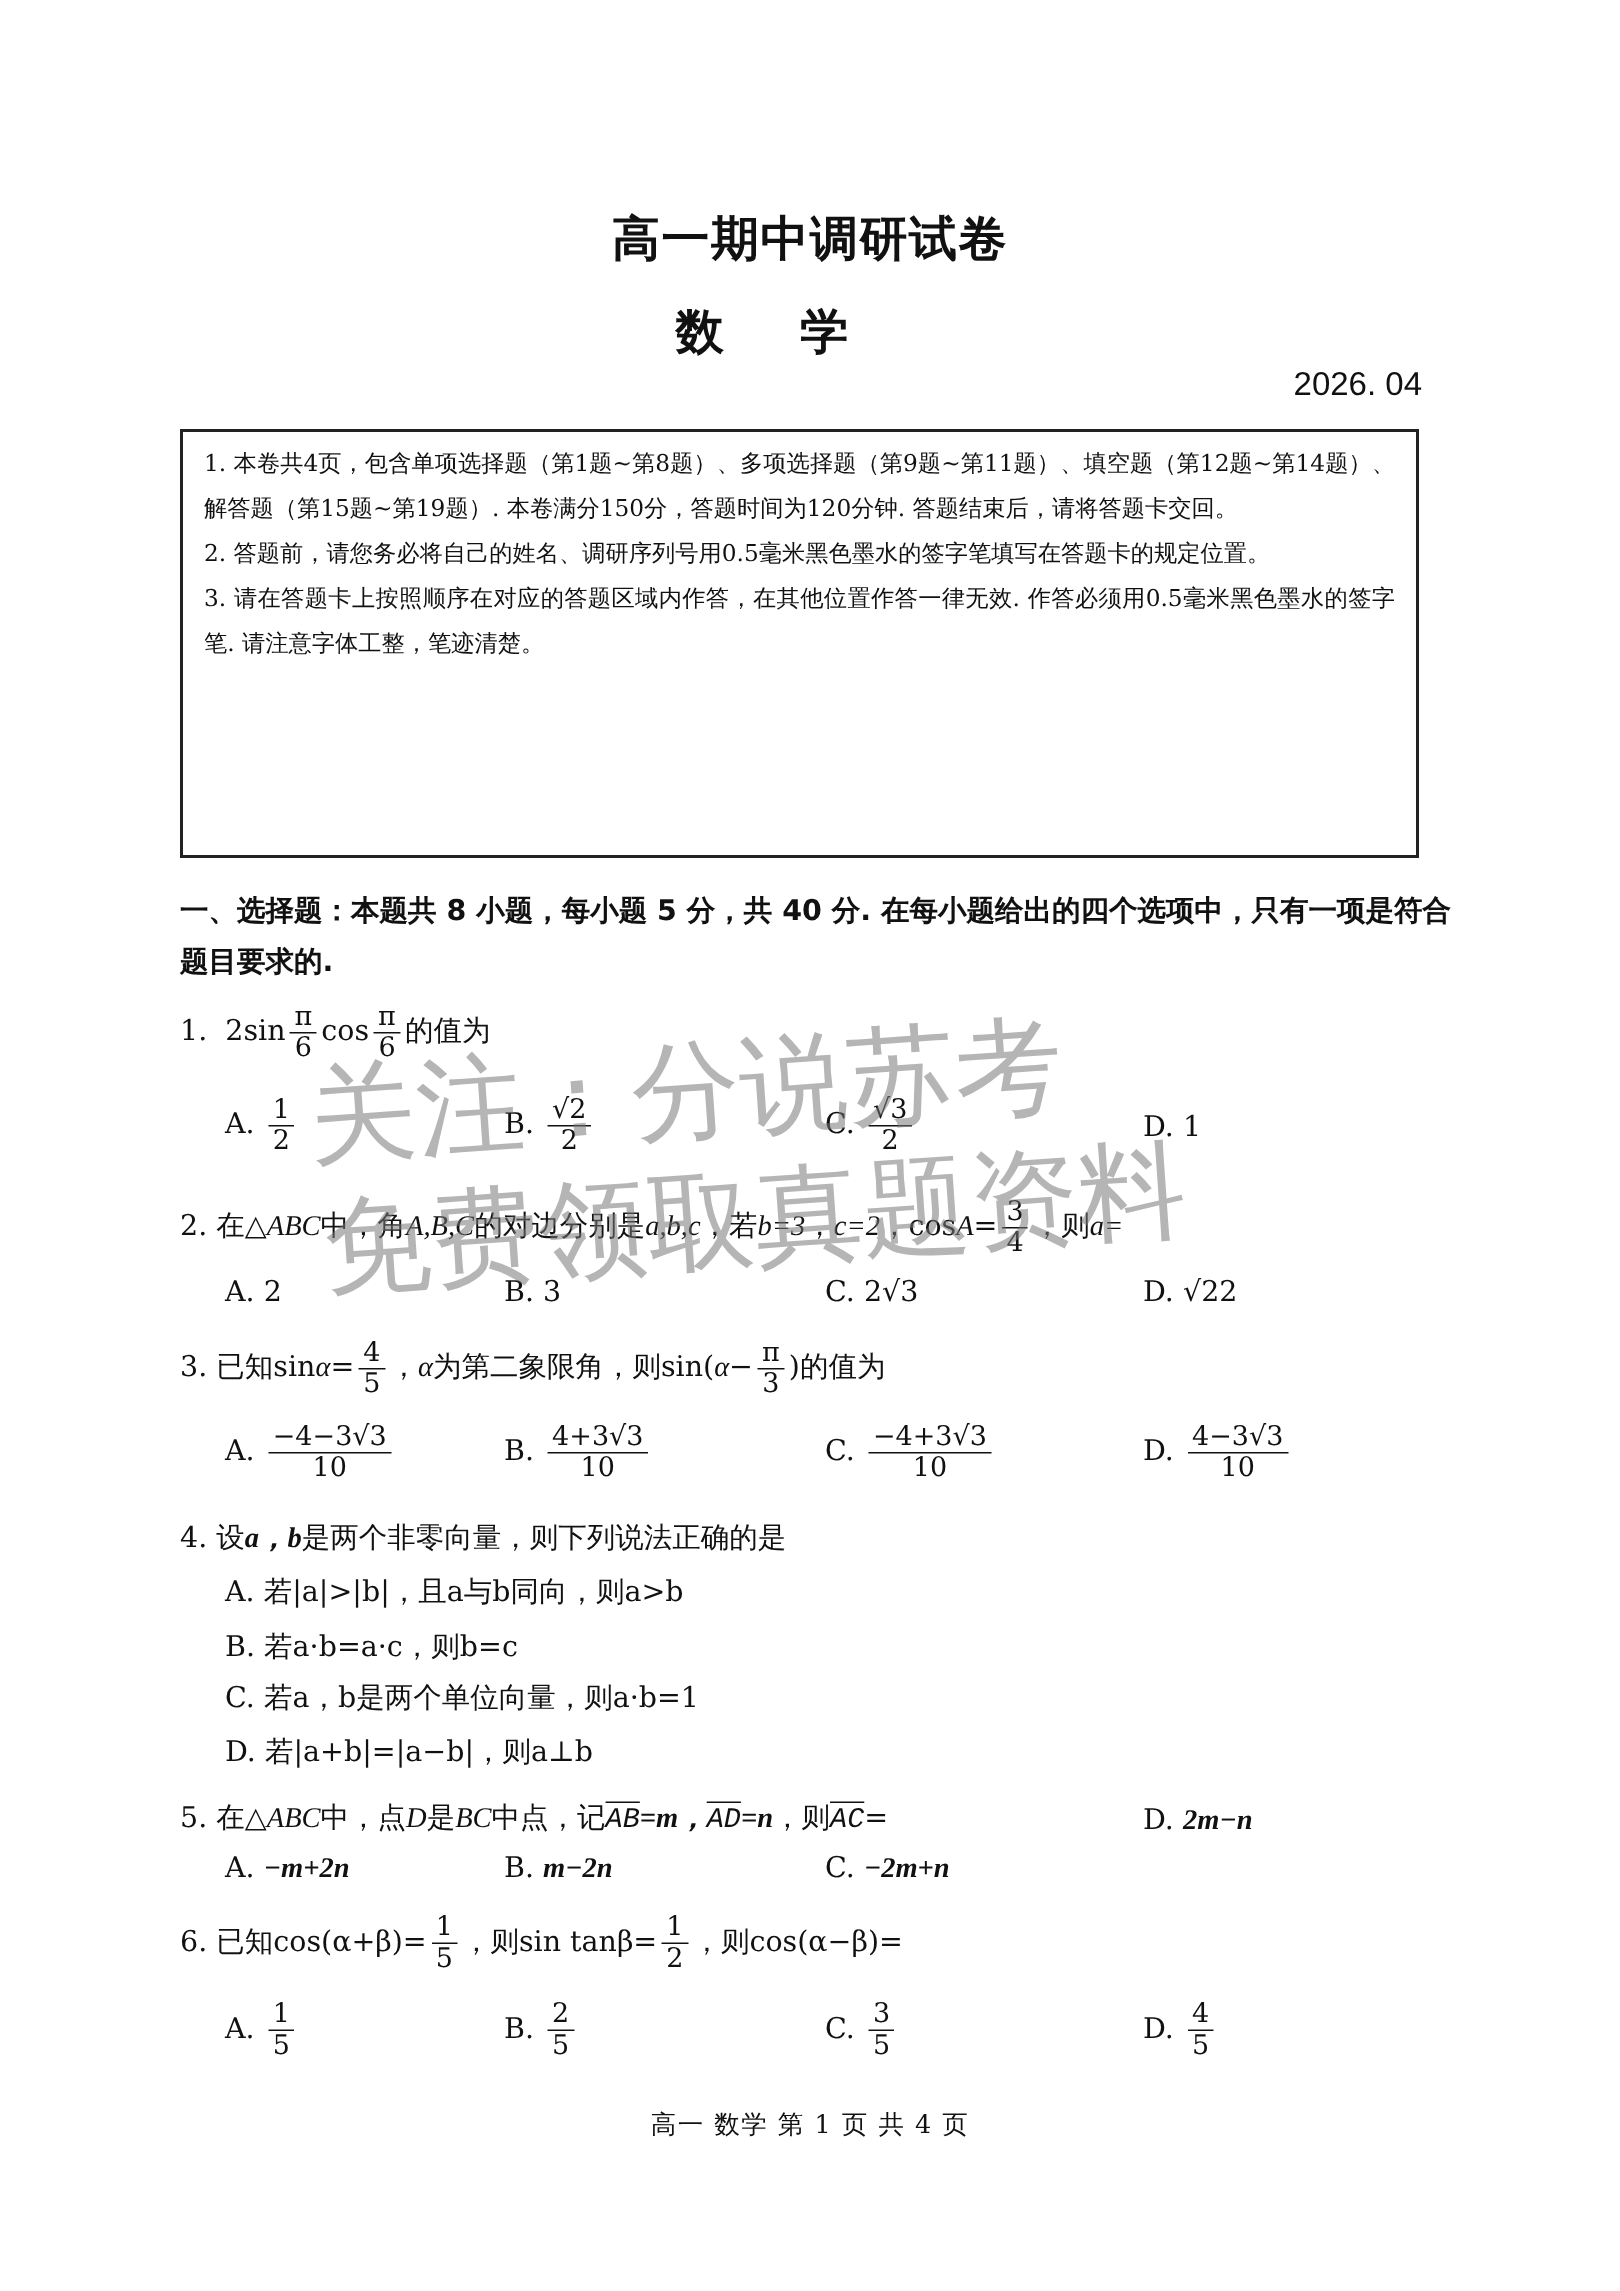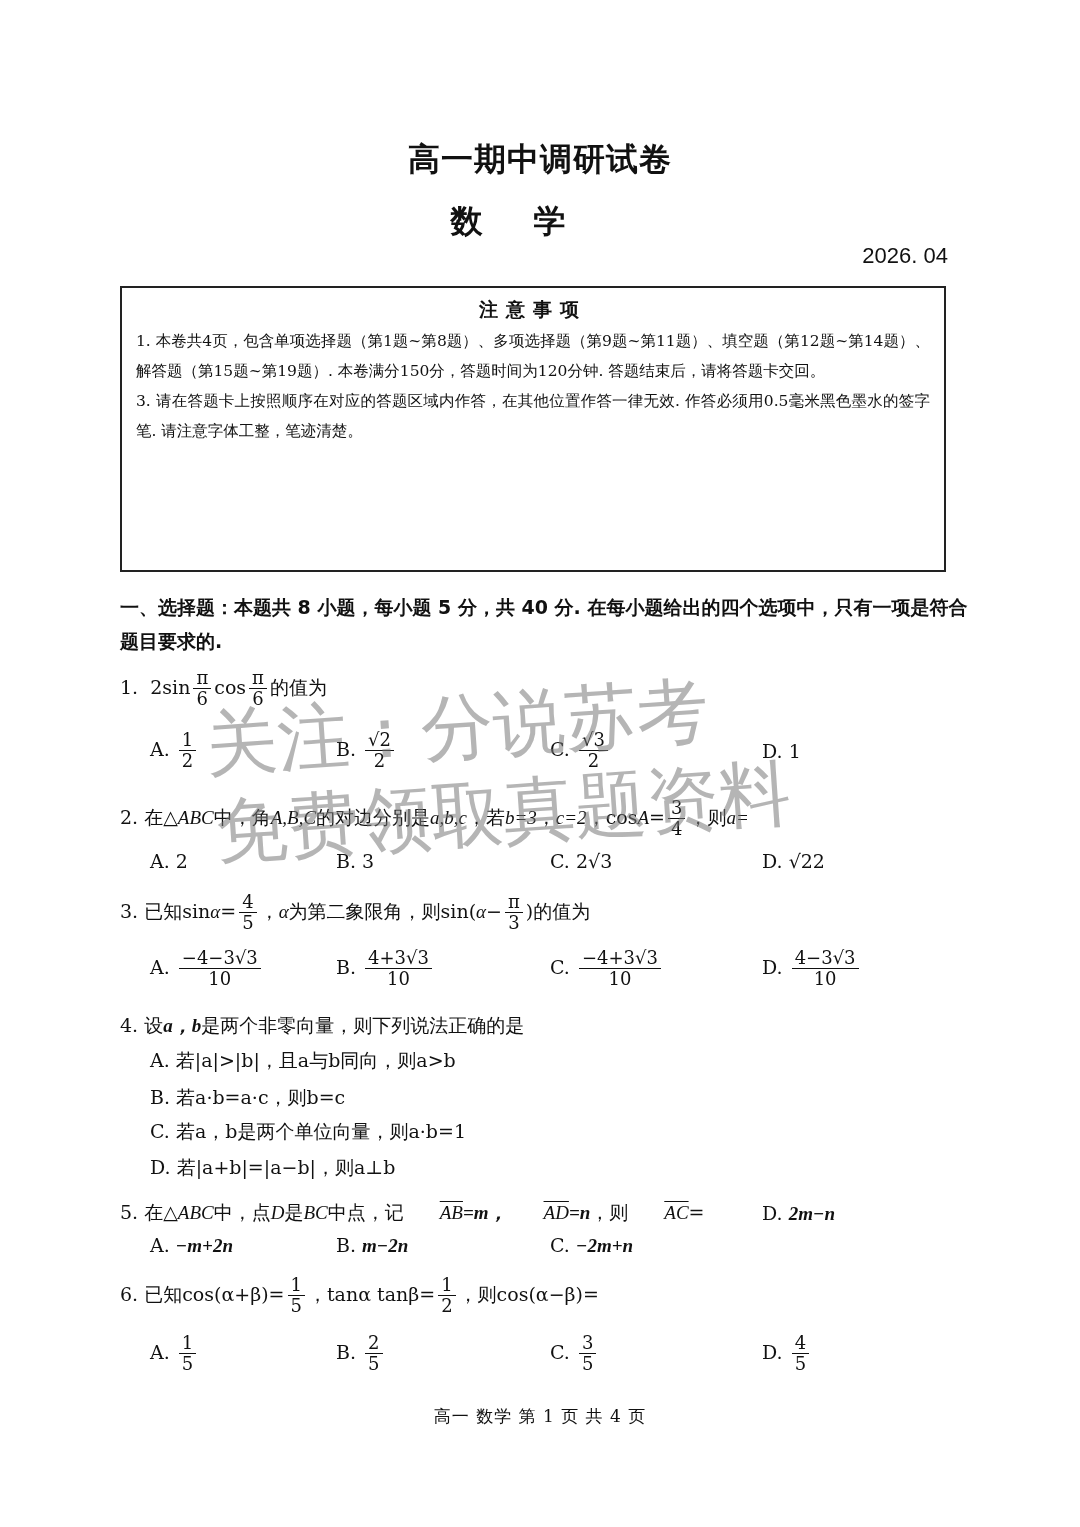--- a/index.html
+++ b/index.html
@@ -12,34 +12,34 @@
   .notice { top:286px; left:120px; width:826px; height:286px; border:2px solid #222; box-sizing:border-box; padding:6px 14px; font-size:15.5px; line-height:30px; }
   .notice-title { text-align:center; font-family:"DejaVu Sans",sans-serif; font-size:19px; font-weight:bold; letter-spacing:8px; line-height:30px; margin-bottom:2px;}
   .notice p { margin:0; text-align:justify; }
   .section { top:590px; left:120px; width:850px; font-family:"DejaVu Sans",sans-serif; font-weight:bold; font-size:19px; line-height:34px; }
   .q { left:120px; font-size:19px; line-height:30px; white-space:nowrap; }
   .opt { font-size:19px; white-space:nowrap; }
   .frac { display:inline-flex; flex-direction:column; align-items:center; vertical-align:middle; font-size:18px; line-height:20px; margin:0 3px; }
   .frac .num { border-bottom:1px solid #111; padding:0 3px; }
   .it { font-style:italic; font-family:"Liberation Serif",serif; }
   .bi { font-style:italic; font-weight:bold; font-family:"Liberation Serif",serif; }
-  .ov { text-decoration:overline; font-style:italic; font-family:Liberation Serif, serif;margin-left:36px; }
+  .ov { text-decoration:overline; font-style:italic; font-family:Liberation Mono, monospace; }
   .footer { top:1405px; left:0; width:1080px; text-align:center; font-size:17px; letter-spacing:1px; }
   .wm { font-family:"DejaVu Sans",sans-serif; color:rgba(120,120,120,0.55); font-size:72px; font-weight:normal; transform:rotate(-4deg); white-space:nowrap; pointer-events:none; }
 </style>
 </head>
 <body>
 
 <div class="abs title">高一期中调研试卷</div>
 <div class="abs subject">数 学</div>
 <div class="abs date">2026. 04</div>
 
 <div class="abs notice">
-  <div class="notice-title">注意事项</div>
   <p>1. 本卷共4页，包含单项选择题（第1题~第8题）、多项选择题（第9题~第11题）、填空题（第12题~第14题）、解答题（第15题~第19题）. 本卷满分150分，答题时间为120分钟. 答题结束后，请将答题卡交回。</p>
+  <p>2. 答题前，请您务必将自己的姓名、调研序列号用0.5毫米黑色墨水的签字笔填写在答题卡的规定位置。</p>
   <p>3. 请在答题卡上按照顺序在对应的答题区域内作答，在其他位置作答一律无效. 作答必须用0.5毫米黑色墨水的签字笔. 请注意字体工整，笔迹清楚。</p>
 </div>
 
 <div class="abs section">一、选择题：本题共 8 小题，每小题 5 分，共 40 分. 在每小题给出的四个选项中，只有一项是符合题目要求的.</div>
 
 <div class="abs q" style="top:668px;">
   <span>1.</span>&nbsp;
   <span>2sin</span><span class="frac">
       <span class="num">π</span>
       <span>6</span>
@@ -112,21 +112,21 @@
 </div>
 <div class="abs opt" style="top:1234px;left:150px;"><span>A.</span> <span class="bi">−m+2n</span></div>
 <div class="abs opt" style="top:1234px;left:336px;"><span>B.</span> <span class="bi">m−2n</span></div>
 <div class="abs opt" style="top:1234px;left:550px;"><span>C.</span> <span class="bi">−2m+n</span></div>
 <div class="abs opt" style="top:1202px;left:762px;"><span>D.</span> <span class="bi">2m−n</span></div>
 
 <div class="abs q" style="top:1275px;">
   <span>6.</span>&nbsp;<span>已知cos(α+β)=</span><span class="frac">
       <span class="num">1</span>
       <span>5</span>
-    </span><span>，tanα tanβ=</span><span class="frac">
+    </span><span>，则sin tanβ=</span><span class="frac">
       <span class="num">1</span>
       <span>2</span>
     </span><span>，则cos(α−β)=</span>
 </div>
 <div class="abs opt" style="top:1333px;left:150px;"><span>A.</span> <span class="frac">
       <span class="num">1</span>
       <span>5</span>
     </span></div>
 <div class="abs opt" style="top:1333px;left:336px;"><span>B.</span> <span class="frac">
       <span class="num">2</span>

